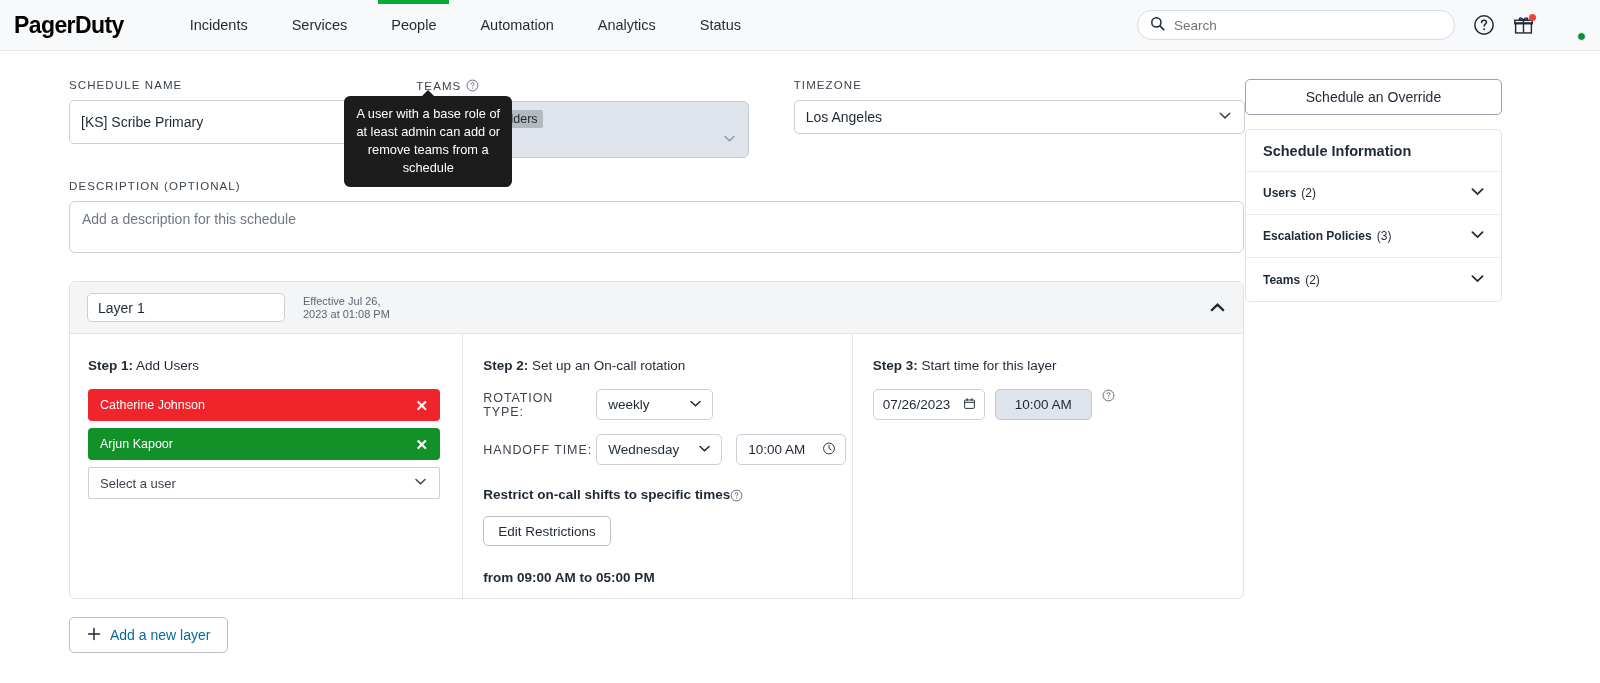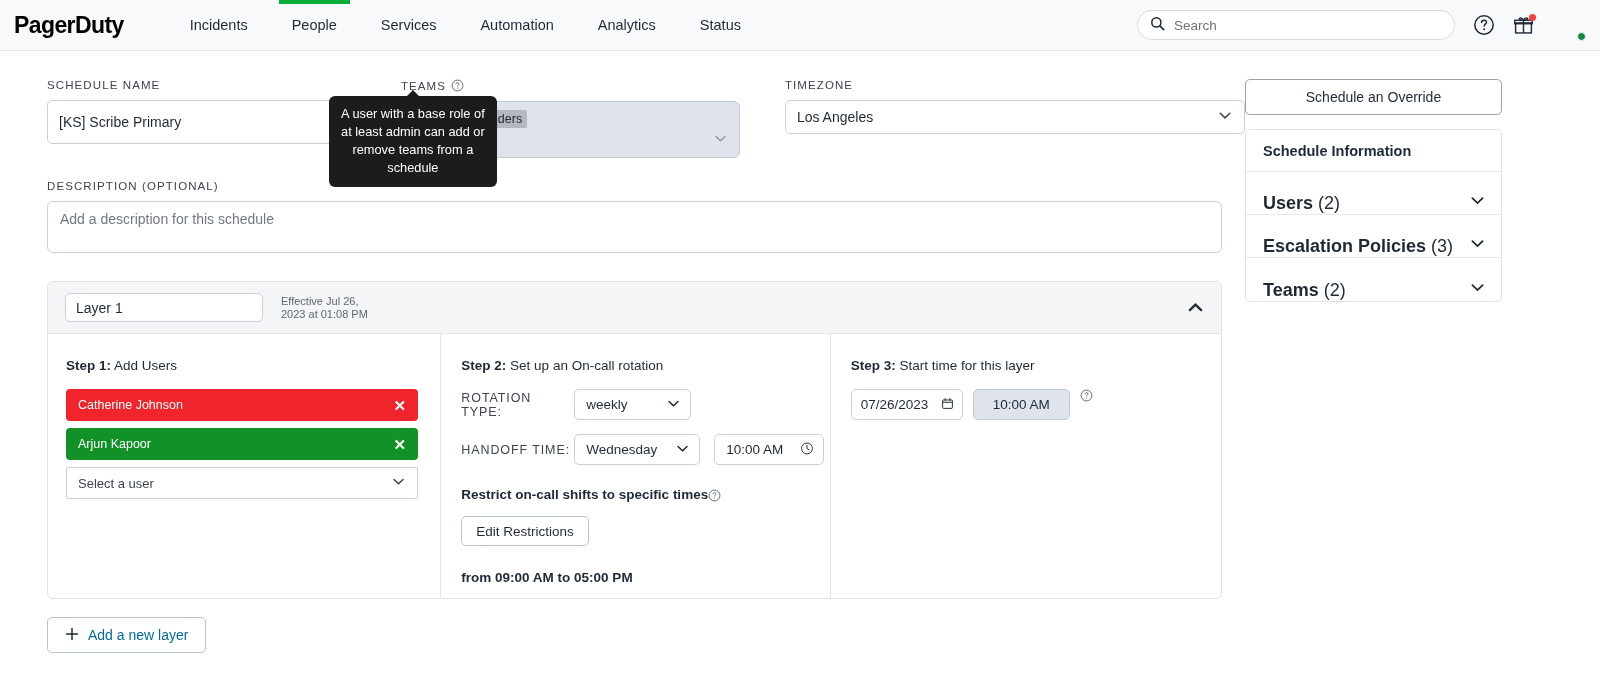--- a/index.html
+++ b/index.html
@@ -82,21 +82,21 @@
   }
   .avatar-status {
     position: absolute; right: 0px; bottom: 1px;
     width: 9px; height: 9px; border-radius: 50%;
     background: #128a3e;
     border: 1.5px solid #f7f9fb;
   }
 
   
   .page { display: flex; padding: 28px 0 0 0; }
-  .main { width: 1245px; padding-left: 47px; }
+  .main { width: 1245px; padding-left: 69px; }
   .rail { width: 355px; padding-left: 0px; }
 
   .field-label {
     font-size: 11.5px;
     letter-spacing: 1.1px;
     color: #3c4450;
     margin-bottom: 9px;
     display: flex;
     align-items: center;
     gap: 5px;
@@ -342,39 +342,39 @@
     width: 257px; margin-top: 14px;
     border: 1px solid #e0e4e8; border-radius: 5px;
     background: #fff; overflow: hidden;
   }
   .info-head {
     height: 42px; display: flex; align-items: center;
     padding: 0 17px; font-size: 14.5px; font-weight: bold;
     border-bottom: 1px solid #e8ebee;
   }
   .info-row {
-    height: 43px; display: flex; align-items: flex-end;
-    padding: 0 15px 0 17px; font-size: 18px;
+    height: 43px; display: flex; align-items: center;
+    padding: 0 15px 0 17px; font-size: 12px;
     border-bottom: 1px solid #e8ebee; cursor: pointer;
   }
   .info-row:last-child { border-bottom: none; }
   .info-row .lab { font-weight: bold; }
   .info-row .cnt { font-weight: normal; margin-left: 5px; }
   .info-row .chev { margin-left: auto; }
   .q-icon { cursor: pointer; display: inline-flex; }
 </style>
 </head>
 <body>
 
 <div class="topnav">
   <div class="logo">PagerDuty</div>
   <div class="navitems">
     <div class="navitem">Incidents</div>
+    <div class="navitem">Services</div>
     <div class="navitem active">People</div>
-    <div class="navitem">Services</div>
     <div class="navitem">Automation</div>
     <div class="navitem">Analytics</div>
     <div class="navitem">Status</div>
   </div>
   <div class="nav-right">
     <div class="searchbox">
       <span>
         <svg width="15" height="15" viewBox="0 0 16 16">
             <circle cx="6.8" cy="6.8" r="4.9" fill="none" stroke="#1f2936" stroke-width="1.6"></circle>
             <line x1="10.4" y1="10.4" x2="14.6" y2="14.6" stroke="#1f2936" stroke-width="1.8" stroke-linecap="round"></line>

